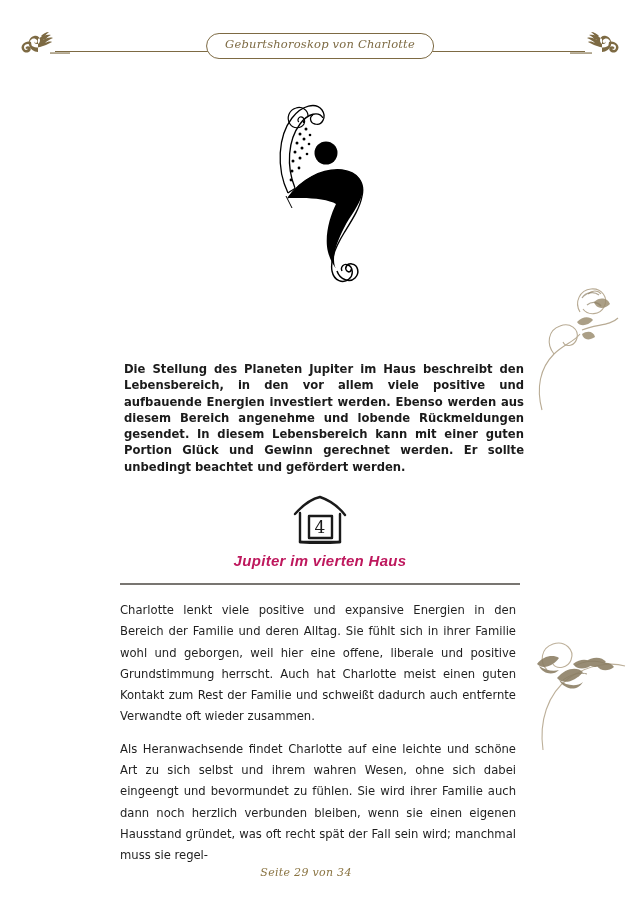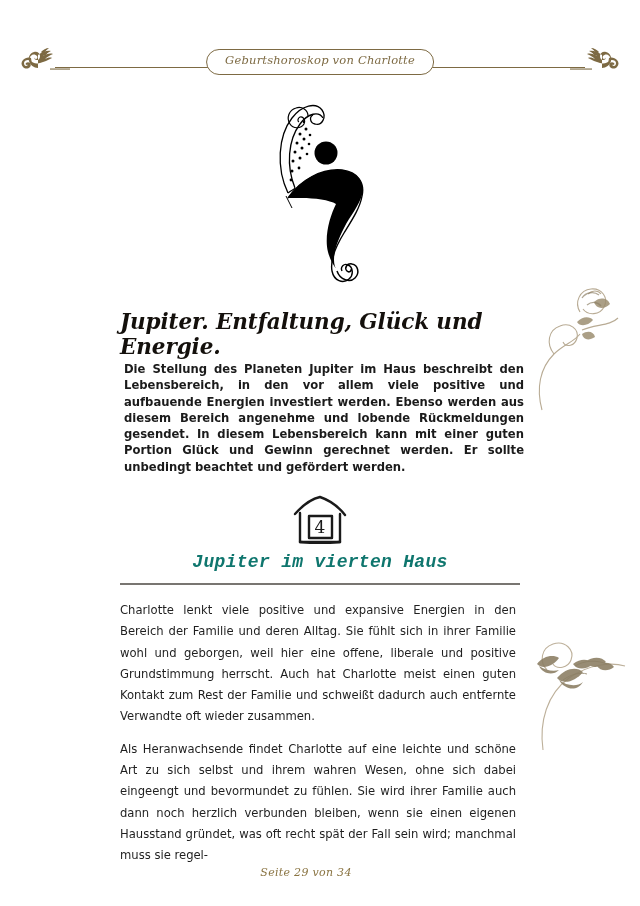--- a/index.html
+++ b/index.html
@@ -19,21 +19,21 @@
   .page {
     position: relative;
     width: 640px;
     height: 906px;
     background: #ffffff;
   }
 
   
   .page-header {
     position: absolute;
-    top: 22px;
+    top: 6px;
     left: 0;
     width: 640px;
     height: 46px;
   }
   .header-rule {
     position: absolute;
     top: 45px;
     left: 55px;
     width: 530px;
     height: 1px;
@@ -127,25 +127,25 @@
     width: 62px;
     height: 54px;
   }
 
   .house-caption {
     position: absolute;
     top: 552px;
     left: 0;
     width: 640px;
     text-align: center;
-    font-family: Liberation Mono, monospace;
+    font-family: Liberation Sans, sans-serif;
     font-style: italic;
     font-weight: bold;
-    font-size: 18px;
-    color: #0f766e;
+    font-size: 15px;
+    color: #be185d;
     letter-spacing: 0.3px;
   }
 
   .divider {
     position: absolute;
     top: 583px;
     left: 120px;
     width: 400px;
     height: 1.6px;
     background: #787571;
@@ -271,21 +271,20 @@
                C66 112 50 110 38 110 Z" fill="#000000"></path>
 
       <g fill="none" stroke="#000000" stroke-width="1.5">
         <path d="M73 183 C76 192 86 195 91 190 C96 185 94 177 88 176 C83 175 80 180 83 183 C85 185 88 183 87 181"></path>
       </g>
 
       <path d="M22 108 L28 120" fill="none" stroke="#000000" stroke-width="1"></path>
     </svg>
   </div>
 
-  <div class="section-title">Jupiter. Entfaltung, Glück und Energie.</div>
 
   <div class="intro-par">Die Stellung des Planeten Jupiter im Haus beschreibt den Lebensbereich, in den vor allem viele positive und aufbauende Energien investiert werden. Ebenso werden aus diesem Bereich angenehme und lobende Rückmeldungen gesendet. In diesem Lebensbereich kann mit einer guten Portion Glück und Gewinn gerechnet werden. Er sollte unbedingt beachtet und gefördert werden.</div>
 
   <div class="house-wrap">
     <svg viewBox="0 0 62 54" xmlns="http://www.w3.org/2000/svg">
       <g fill="none" stroke="#1a1a1a" stroke-width="2.4" stroke-linecap="round" stroke-linejoin="round">
         <path d="M6 20 C14 11 22 5 31 3 C40 6 49 12 56 21"></path>
         <path d="M11 19 L11 48 L51 48 L51 20"></path>
         <path d="M11 48 C22 49 40 49 51 48"></path>
         <path d="M20 22 L20 44 L43 44 L43 22 Z"></path>

